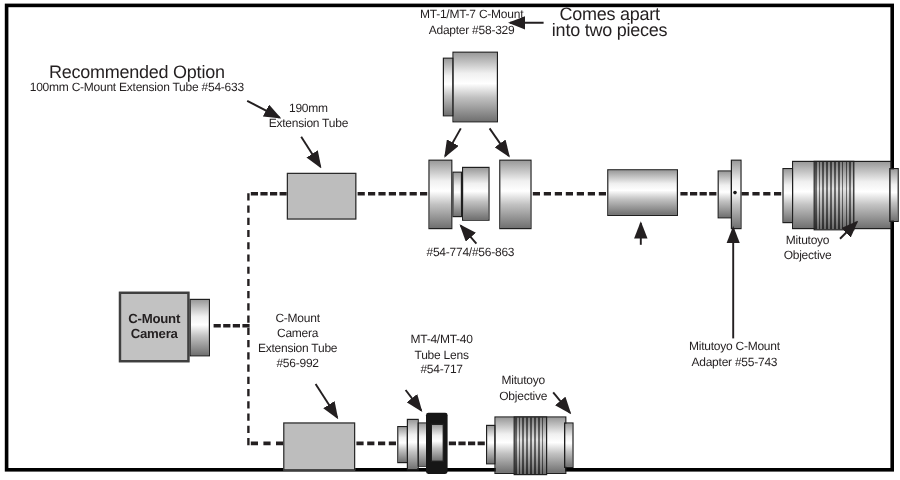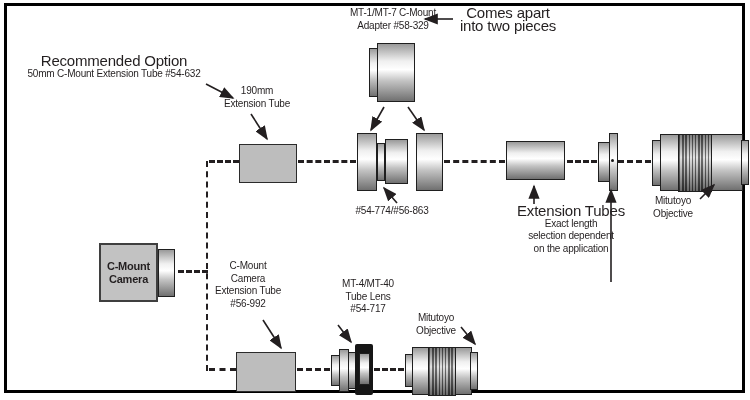--- a/index.html
+++ b/index.html
@@ -83,21 +83,21 @@
   </div>
 
   <div class="cyl" style="left:405px;top:354px;width:6px;height:31px"></div>
   <div class="cyl" style="left:412px;top:347px;width:58px;height:46px">
     <div class="knurl" style="left:15px;width:26px"></div>
   </div>
   <div class="cyl" style="left:470px;top:352px;width:6px;height:36px"></div>
 
   <div class="lbl" style="left:8px;top:55px;width:212px">
     <div class="b">Recommended Option</div>
-    <div>50mm C-Mount Extension Tube #54-632</div>
+    <div>100mm C-Mount Extension Tube #54-633</div>
   </div>
 
   <div class="lbl" style="left:212px;top:85px;width:90px">
     <div>190mm</div>
     <div>Extension Tube</div>
   </div>
 
   <div class="lbl" style="left:330px;top:7px;width:126px">
     <div>MT-1/MT-7 C-Mount</div>
     <div>Adapter #58-329</div>
@@ -105,27 +105,25 @@
 
   <div class="lbl" style="left:456px;top:7px;width:104px">
     <div class="b">Comes apart</div>
     <div class="b">into two pieces</div>
   </div>
 
   <div class="lbl" style="left:328px;top:205px;width:128px">
     <div>#54-774/#56-863</div>
   </div>
 
-  <div class="lbl" style="left:505px;top:205px;width:132px">
-    <div class="b">Extension Tubes</div>
-    <div>Exact length</div>
-    <div>selection dependent</div>
-    <div>on the application</div>
+
+  <div class="lbl" style="left:550px;top:284px;width:124px">
+    <div>Mitutoyo C-Mount</div>
+    <div>Adapter #55-743</div>
   </div>
-
 
   <div class="lbl" style="left:636px;top:195px;width:74px">
     <div>Mitutoyo</div>
     <div>Objective</div>
   </div>
 
   <div class="lbl" style="left:213px;top:260px;width:70px">
     <div>C-Mount</div>
     <div>Camera</div>
     <div>Extension Tube</div>

